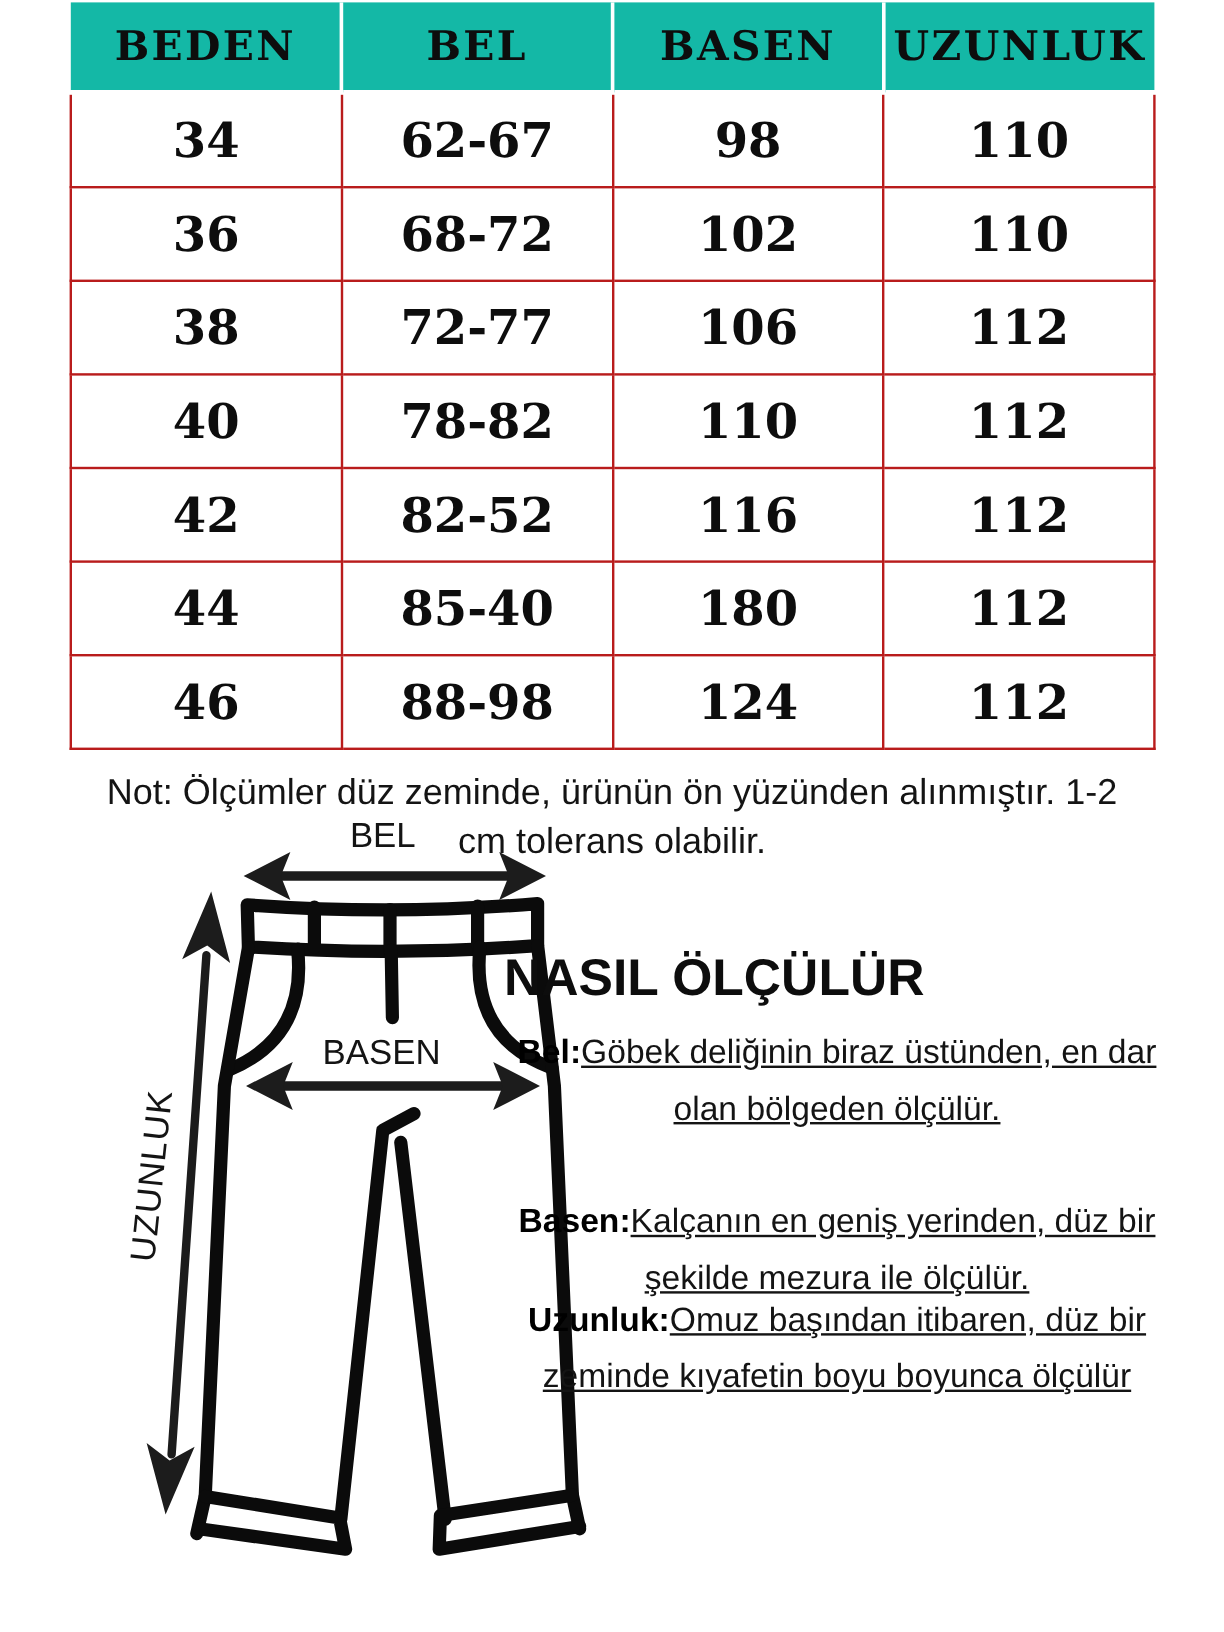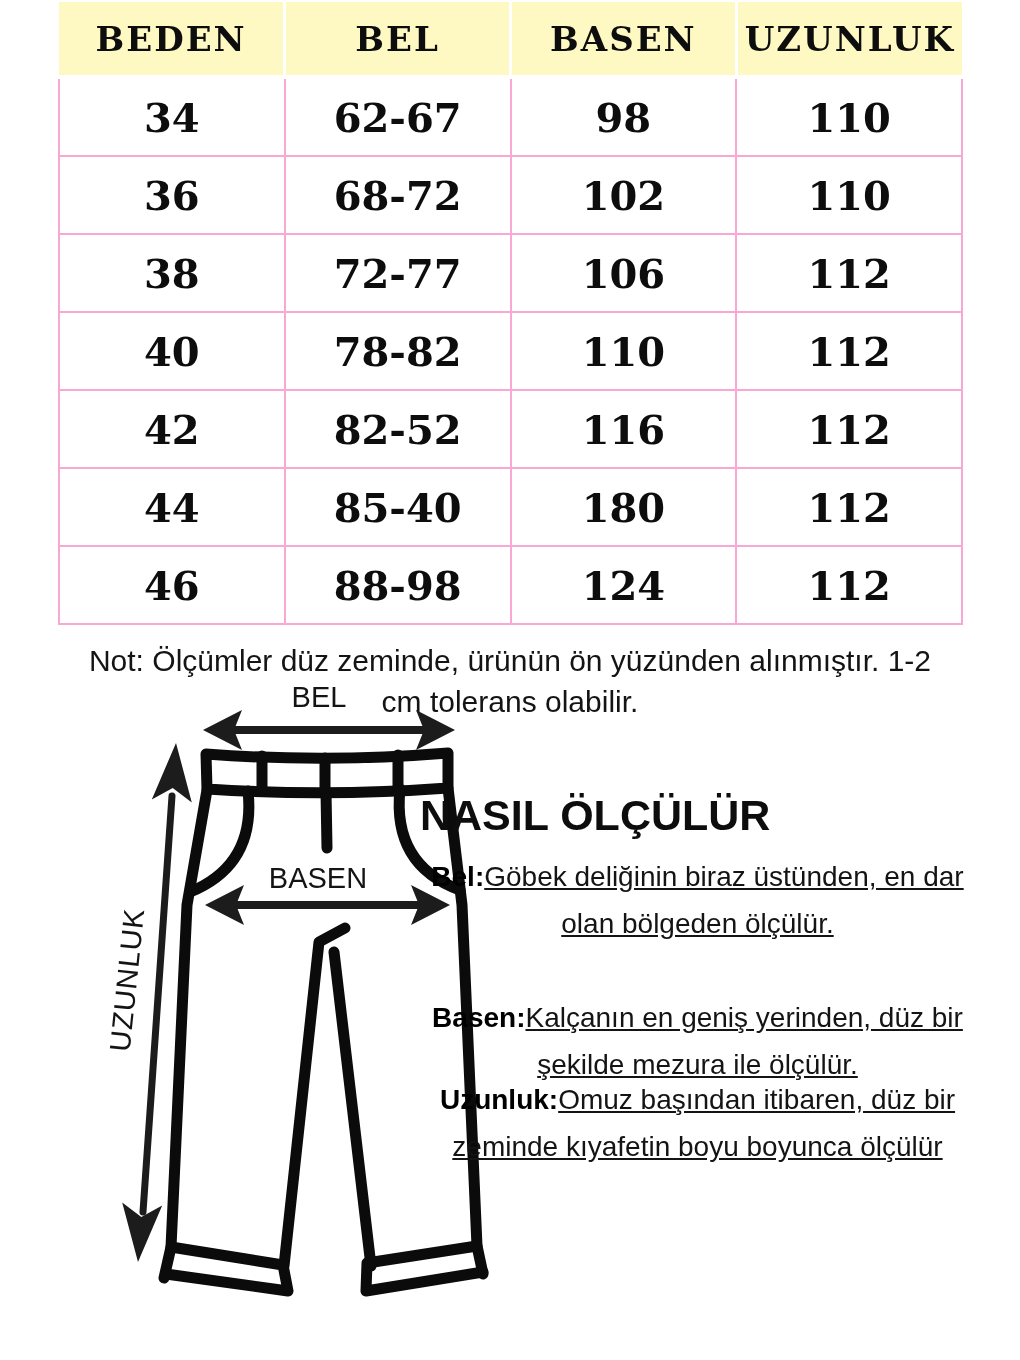--- a/index.html
+++ b/index.html
@@ -8,30 +8,30 @@
     font-family:"Liberation Sans", sans-serif; overflow:hidden; color:#111;
   }
 
   
   table.size-table {
     position:absolute; left:58px; top:2px; width:905px;
     border-collapse:collapse; table-layout:fixed;
     font-family:"DejaVu Serif", serif;
   }
   table.size-table th {
-    background:#fef9c3; height:71px; font-size:34px; font-weight:700;
+    background:#14b8a6; height:71px; font-size:34px; font-weight:700;
     letter-spacing:2px; color:#0d0d0d;
     border-left:3px solid #ffffff; border-bottom:4px solid #ffffff;
     text-align:center;
   }
   table.size-table th:first-child { border-left:none; }
   table.size-table td {
     height:74px; text-align:center; vertical-align:middle;
     font-size:40px; font-weight:700; color:#0d0d0d;
-    border:2px solid #f9a8d4;
+    border:2px solid #b91c1c;
   }
 
   
   .note {
     position:absolute; left:60px; top:640px; width:900px;
     text-align:center; font-size:30px; line-height:41px;
     white-space:pre-line; color:#141414;
   }
 
   

